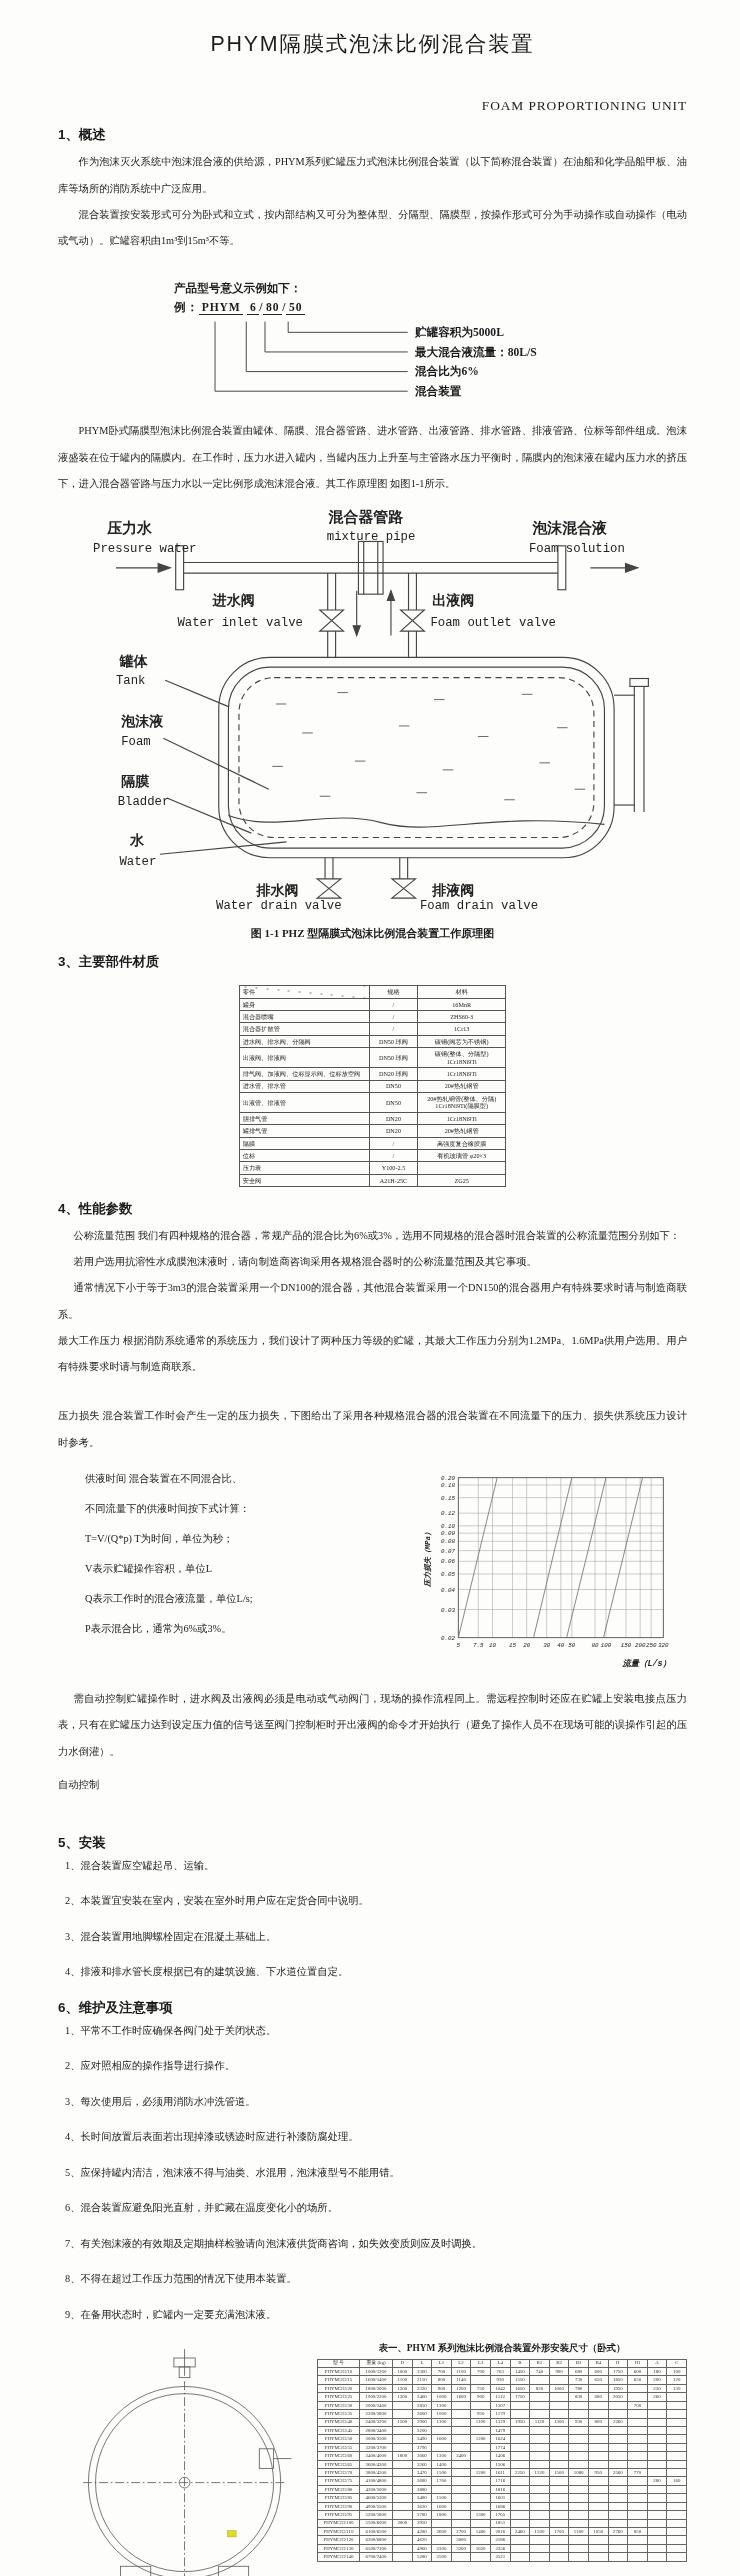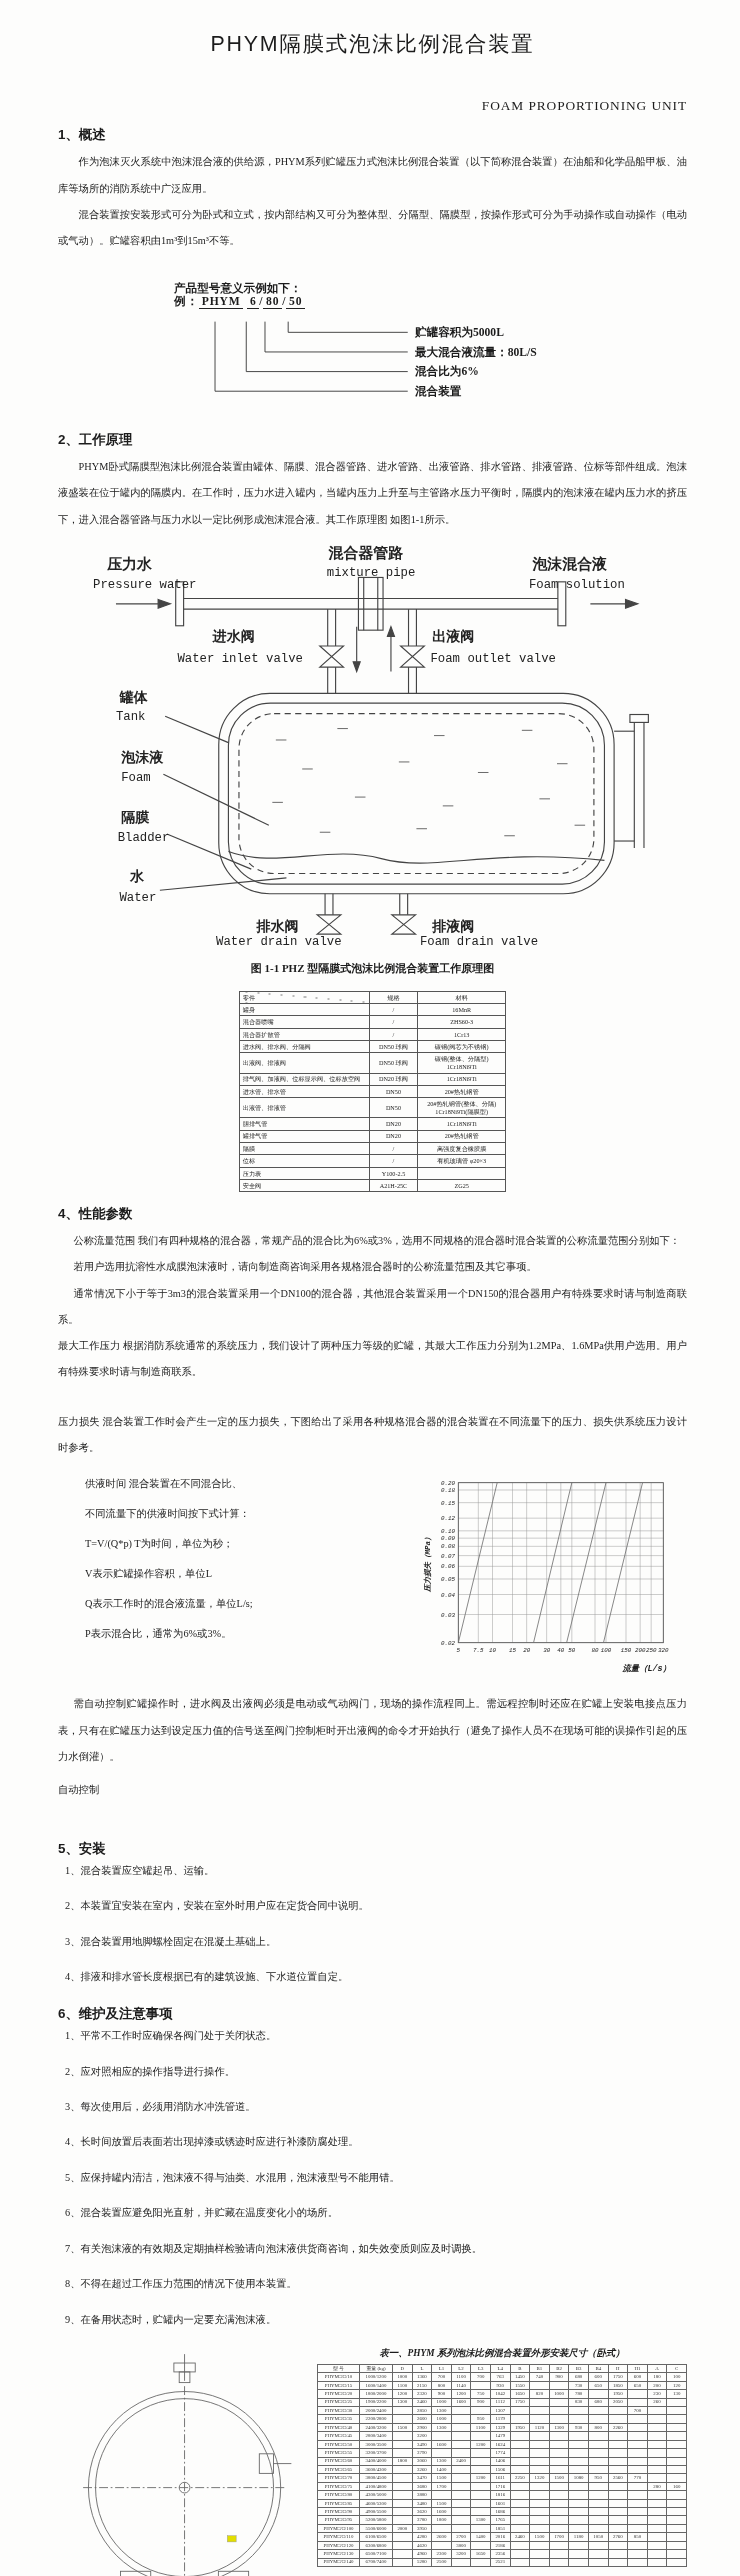--- a/index.html
+++ b/index.html
@@ -13,21 +13,21 @@
     font-weight:normal;font-size:21.4px;letter-spacing:1.8px;margin:3.6px 0 1.8px 0;}
   .doc-subtitle{text-align:right;font-size:13.4px;letter-spacing:0.9px;margin-bottom:12.5px;margin-top:40px;}
   .sec-heading{font-family:"Liberation Sans","DejaVu Sans",sans-serif;font-weight:bold;
     font-size:13.4px;margin:12.5px 0 5.3px 0;}
   .para{font-size:10.3px;line-height:2.55;text-indent:2em;margin:0;text-align:justify;}
   .para.noindent{text-indent:0;}
   .doc-li{font-size:10.3px;line-height:1.6;margin:0 0 19px 7.1px;}
   
   .model-diagram{position:relative;height:141px;margin-top:23px;font-size:11.6px;}
   .model-intro{position:absolute;left:116px;top:3.6px;font-weight:bold;}
-  .model-code{position:absolute;left:116px;top:17px;font-weight:bold;letter-spacing:0.9px;}
+  .model-code{position:absolute;left:116px;top:23px;font-weight:bold;letter-spacing:0.9px;}
   .model-code .u{border-bottom:0.9px solid #222;padding:0 2.7px;}
   .model-lines{position:absolute;left:0;top:0;width:629px;height:141px;}
   .callout{position:absolute;left:357px;font-weight:bold;white-space:nowrap;}
   
   .fig1-wrap{text-align:center;margin-top:9px;}
   .fig1-caption{font-size:11px;font-weight:bold;margin:12.5px 0 3.6px 0;text-align:center;}
   svg text{font-family:"Liberation Mono","DejaVu Sans Mono",monospace;fill:#222;}
   svg .cn{font-family:"Liberation Serif","DejaVu Serif",serif;font-weight:bold;}
   
   .mat-table-wrap{display:flex;justify-content:center;margin:14.3px 0 5.3px 0;}
@@ -40,21 +40,21 @@
   .mat-table th:first-child{background:
      linear-gradient(to top right,transparent 49.6%,#777 49.6%,#777 50.4%,transparent 50.4%);
      text-align:left;vertical-align:bottom;}
   
   .chart-row{display:flex;margin-top:14.3px;}
   .supply-col{width:357px;}
   .supply-col .doc-li{margin:0 0 12.5px 27px;line-height:1.7;}
   .chart-col{width:250px;margin-left:4.5px;font-style:italic;}
   
   .tbl-block{position:relative;margin-top:9px;}
-  .tbl-caption{font-size:9.4px;font-weight:bold;text-align:center;margin-bottom:3.6px;font-style:italic;}
+  .tbl-caption{font-size:9.4px;font-weight:bold;text-align:center;margin-bottom:3.6px;}
   .dim-table th,.dim-table td{border:0.9px solid #666;font-size:4.9px;line-height:1.15;
     padding:0.9px 0;text-align:center;font-weight:normal;color:#333;}
   .dim-table{table-layout:fixed;width:100%;}
   .dim-table th:first-child,.dim-table td:first-child{width:41px;}
   .dim-table th:nth-child(2),.dim-table td:nth-child(2){width:32px;}
   .flex-row{display:flex;align-items:flex-start;}
   .draw-col{flex:0 0 259px;}
   .tbl-col{flex:1;}
 </style>
 </head>
@@ -82,21 +82,20 @@
       <div class="model-intro">产品型号意义示例如下：</div>
       <div class="model-code">
         <span>例：</span><span class="u">PHYM</span>&nbsp;<span class="u">6</span><span>/</span><span class="u">80</span><span>/</span><span class="u">50</span>
       </div>
       <div class="callout" style="top:48px">贮罐容积为5000L</div>
       <div class="callout" style="top:68px">最大混合液流量：80L/S</div>
       <div class="callout" style="top:87px">混合比为6%</div>
       <div class="callout" style="top:107px">混合装置</div>
     </div>
 
-    <div class="sec-heading">2、工作原理</div>
     <p class="para">PHYM卧式隔膜型泡沫比例混合装置由罐体、隔膜、混合器管路、进水管路、出液管路、排水管路、排液管路、位标等部件组成。泡沫液盛装在位于罐内的隔膜内。在工作时，压力水进入罐内，当罐内压力上升至与主管路水压力平衡时，隔膜内的泡沫液在罐内压力水的挤压下，进入混合器管路与压力水以一定比例形成泡沫混合液。其工作原理图 如图1-1所示。</p>
 
     <div class="fig1-wrap">
       <svg width="615" height="403" viewBox="0 0 700 458">
         <g stroke="#444" stroke-width="1.3" fill="none">
 
           <rect x="126" y="45" width="9" height="50"></rect>
           <rect x="561" y="45" width="9" height="50"></rect>
           <line x1="135" y1="64" x2="561" y2="64"></line>
           <line x1="135" y1="76" x2="561" y2="76"></line>
@@ -190,20 +189,21 @@
         <text class="cn" x="74" y="386" font-size="16">水</text>
         <text x="62" y="408" font-size="14">Water</text>
         <text class="cn" x="218" y="442" font-size="16">排水阀</text>
         <text x="172" y="458" font-size="14">Water drain valve</text>
         <text class="cn" x="418" y="442" font-size="16">排液阀</text>
         <text x="404" y="458" font-size="14">Foam drain valve</text>
       </svg>
       <div class="fig1-caption">图 1-1 PHZ 型隔膜式泡沫比例混合装置工作原理图</div>
     </div>
 
+    <div class="sec-heading">3、主要部件材质</div>
     <div class="mat-table-wrap">
       <table class="mat-table">
           <thead>
             <tr>
               <th>零件</th>
               <th>规格</th>
               <th>材料</th>
             </tr>
           </thead>
           <tbody>

